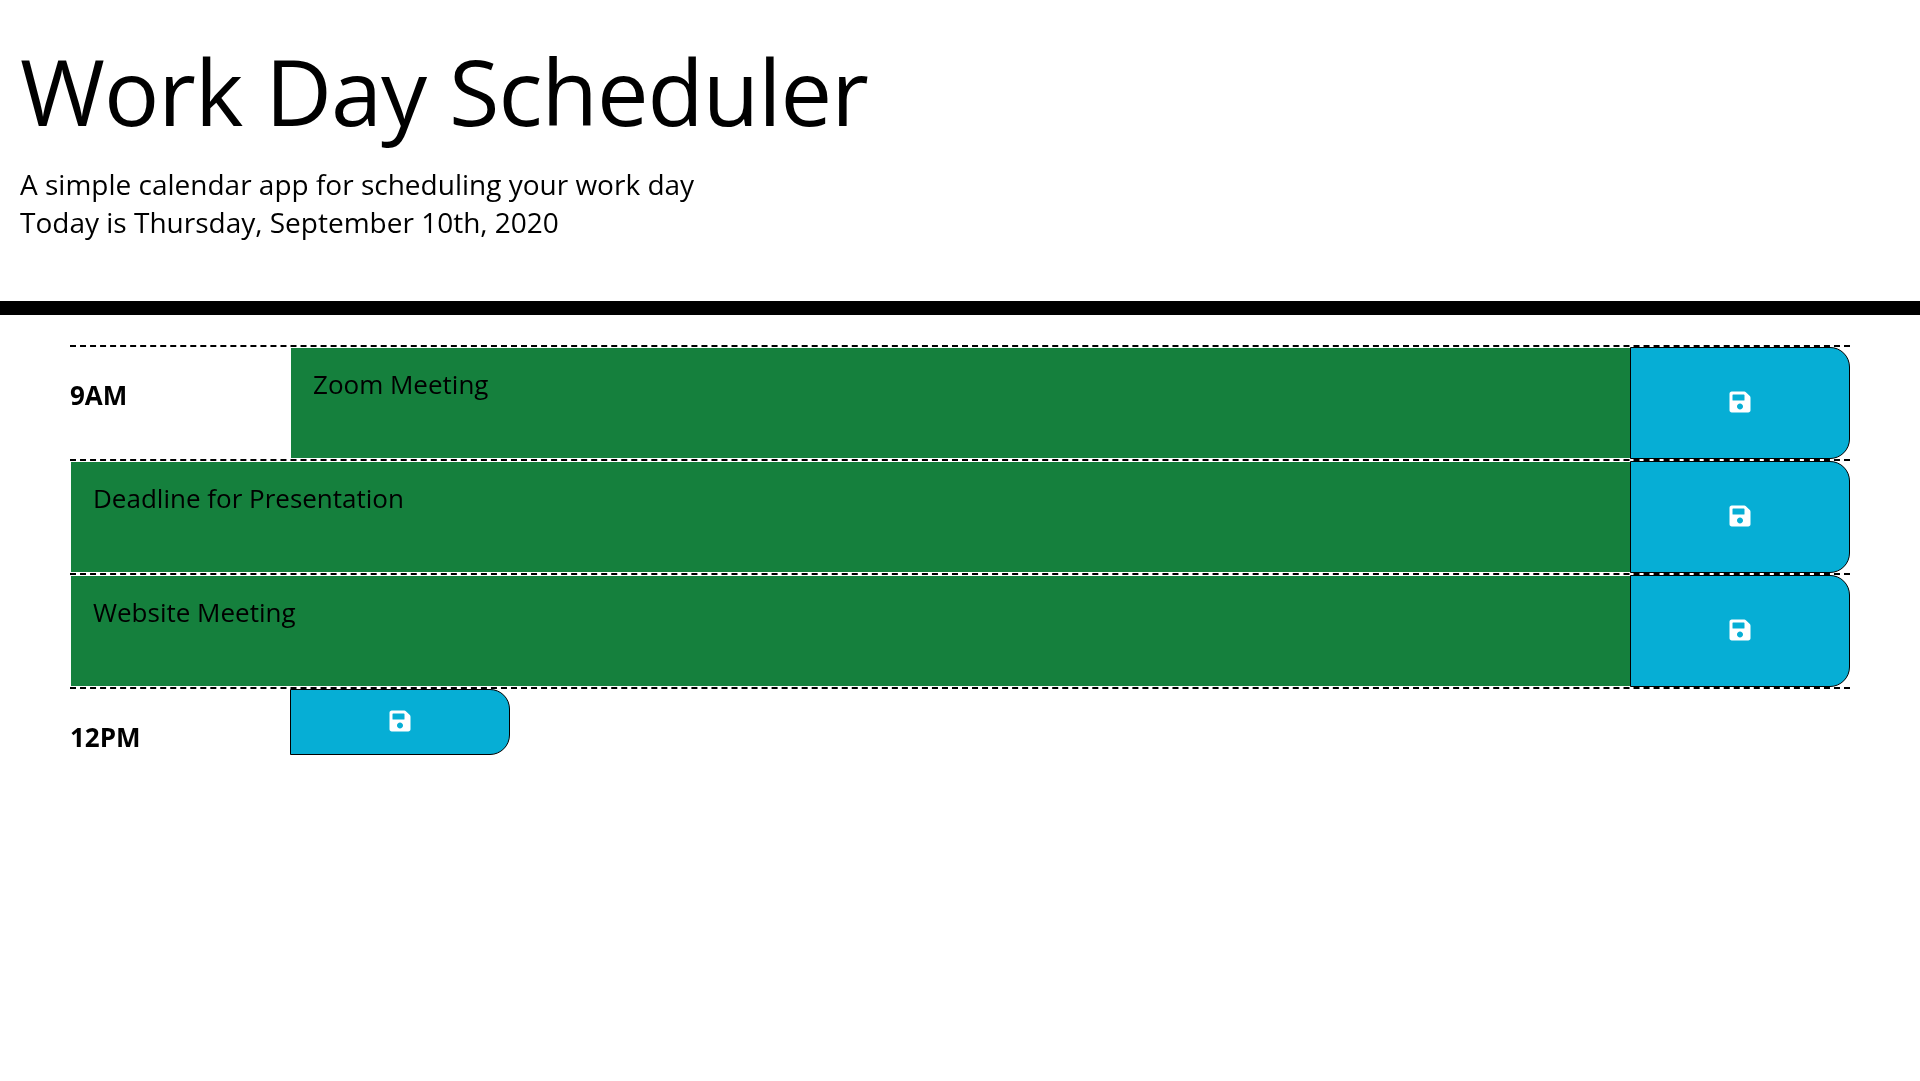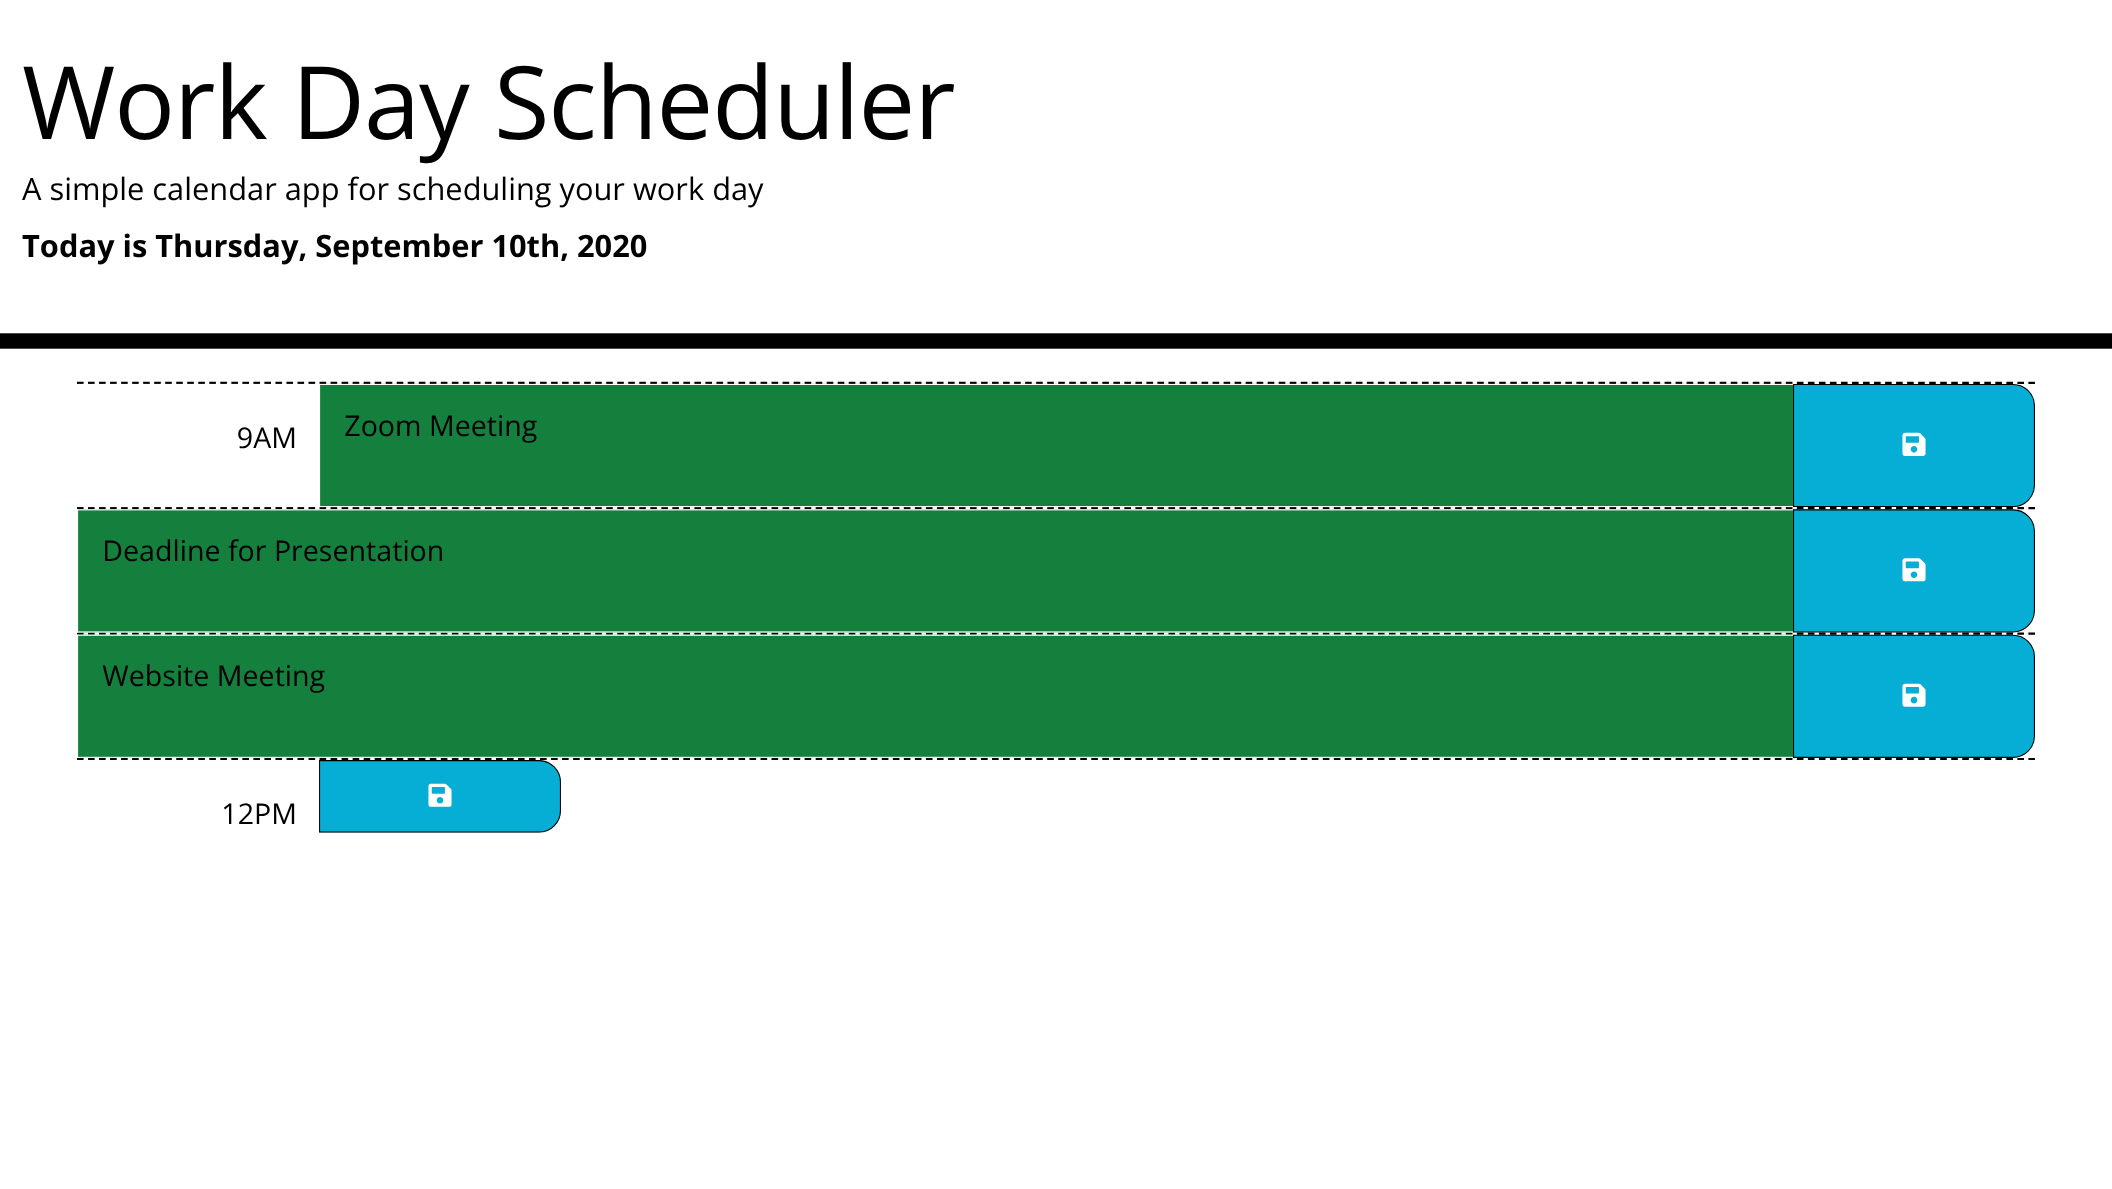--- a/index.html
+++ b/index.html
@@ -18,45 +18,45 @@
     }
     .header h1 {
       font-size: 92px;
       font-weight: 400;
       letter-spacing: -1px;
       line-height: 1.1;
     }
     .header .subtitle {
       font-size: 28px;
       font-weight: 400;
-      margin-top: 12px;
+      margin-top: 24px;
     }
     .header .date-line {
       font-size: 28px;
-      font-weight: 700;
-      margin-top: 14px;
+      font-weight: 400;
+      margin-top: 0;
     }
     .divider {
       height: 14px;
       background: #000;
       width: 100%;
     }
     .container {
       padding: 30px 70px 0 70px;
     }
     .time-block {
       display: flex;
       border-top: 2px dashed #000;
     }
     .hour {
       width: 220px;
       padding: 30px 20px 0 0;
-      text-align: right;
+      text-align: left;
       font-size: 26px;
-      font-weight: 400;
+      font-weight: 700;
       background: #fff;
     }
     .description {
       flex: 1;
       background: #15803d;
       border: 1px solid #fff;
       border-right: none;
       padding: 18px 22px;
       font-size: 26px;
       color: #000;

